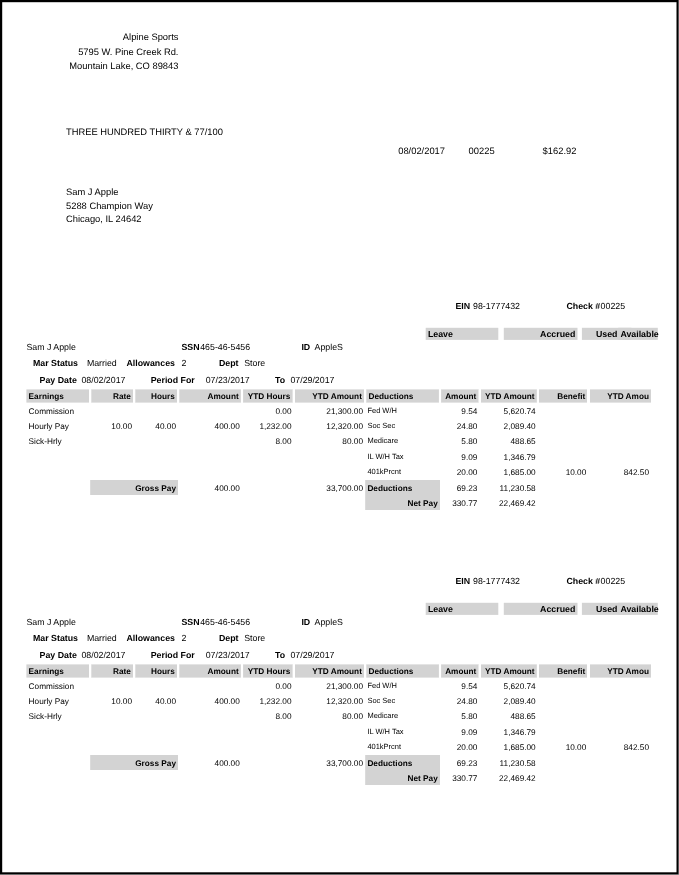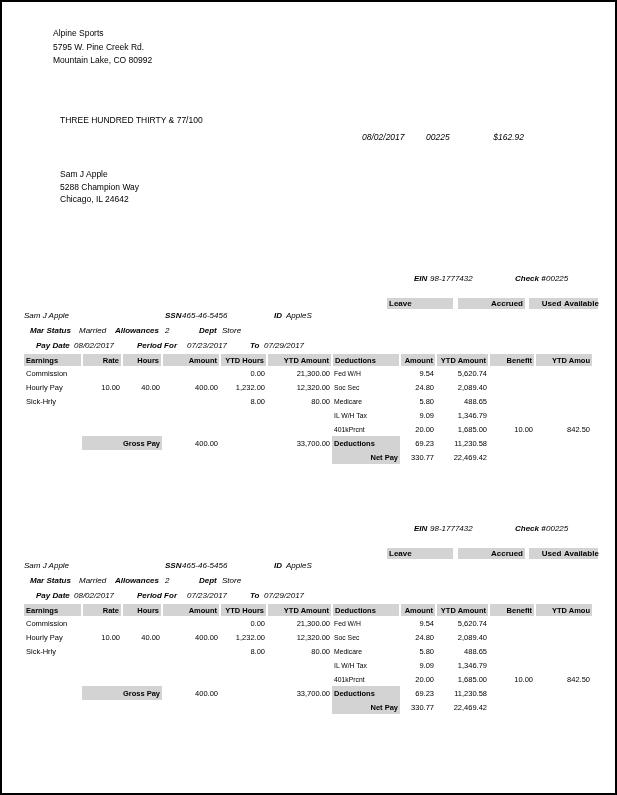--- a/index.html
+++ b/index.html
@@ -4,29 +4,29 @@
 <style>
   html,body { margin:0; padding:0; background:#444; }
   .page {
     position:relative; width:617px; height:795px; box-sizing:border-box;
     background:#fff; border:2px solid #000; overflow:hidden;
     font-family:"Liberation Sans", sans-serif; color:#000;
   }
   .abs { position:absolute; }
   .b { font-weight:bold; }
   
-  .company { left:51px; top:25px; font-size:8.5px; line-height:13.5px; }
+  .company { left:61px; top:25px; font-size:8.5px; line-height:13.5px;text-align:right; }
   .amount-words { left:58px; top:113px; font-size:8.5px; }
   .check-info { left:0; top:130px; width:617px; height:12px; font-size:8.5px; }
   .payee { left:58px; top:166px; font-size:8.5px; line-height:12.7px; }
   
   .stub { position:absolute; left:0; width:617px; height:200px; font-size:8px; }
   #stub1 { top:272px; } #stub2 { top:522px; }
   .row { position:absolute; left:0; width:617px; height:12px; }
-  .p { position:absolute; white-space:nowrap;font-style:italic; }
+  .p { position:absolute; white-space:nowrap; }
   .leave-cell {
     position:absolute; top:24px; height:11px; background:#d3d3d3;
     font-weight:bold; line-height:11px; padding:0 2px; box-sizing:border-box;
   }
   .lc1 { left:385px; width:66px; }
   .lc2 { left:456px; width:67px; text-align:right;padding-left:16px; }
   .lc3 { left:527px; width:45px; text-align:center; }
   .lc4 { left:560px; width:36px; }
   
   .paytable {
@@ -46,21 +46,21 @@
   .gcell { background:#d3d3d3; font-weight:bold; }
 </style>
 </head>
 <body>
 
 <div class="page">
 
   <div class="abs company">
     <div>Alpine Sports</div>
     <div>5795 W. Pine Creek Rd.</div>
-    <div>Mountain Lake, CO  80992</div>
+    <div>Mountain Lake, CO  89843</div>
   </div>
 
   <div class="abs amount-words">THREE HUNDRED THIRTY &amp; 77/100</div>
 
   <div class="abs check-info">
     <span class="p" style="left:360px">08/02/2017</span>
     <span class="p" style="left:424px">00225</span>
     <span class="p" style="right:95px">$162.92</span>
   </div>
 

